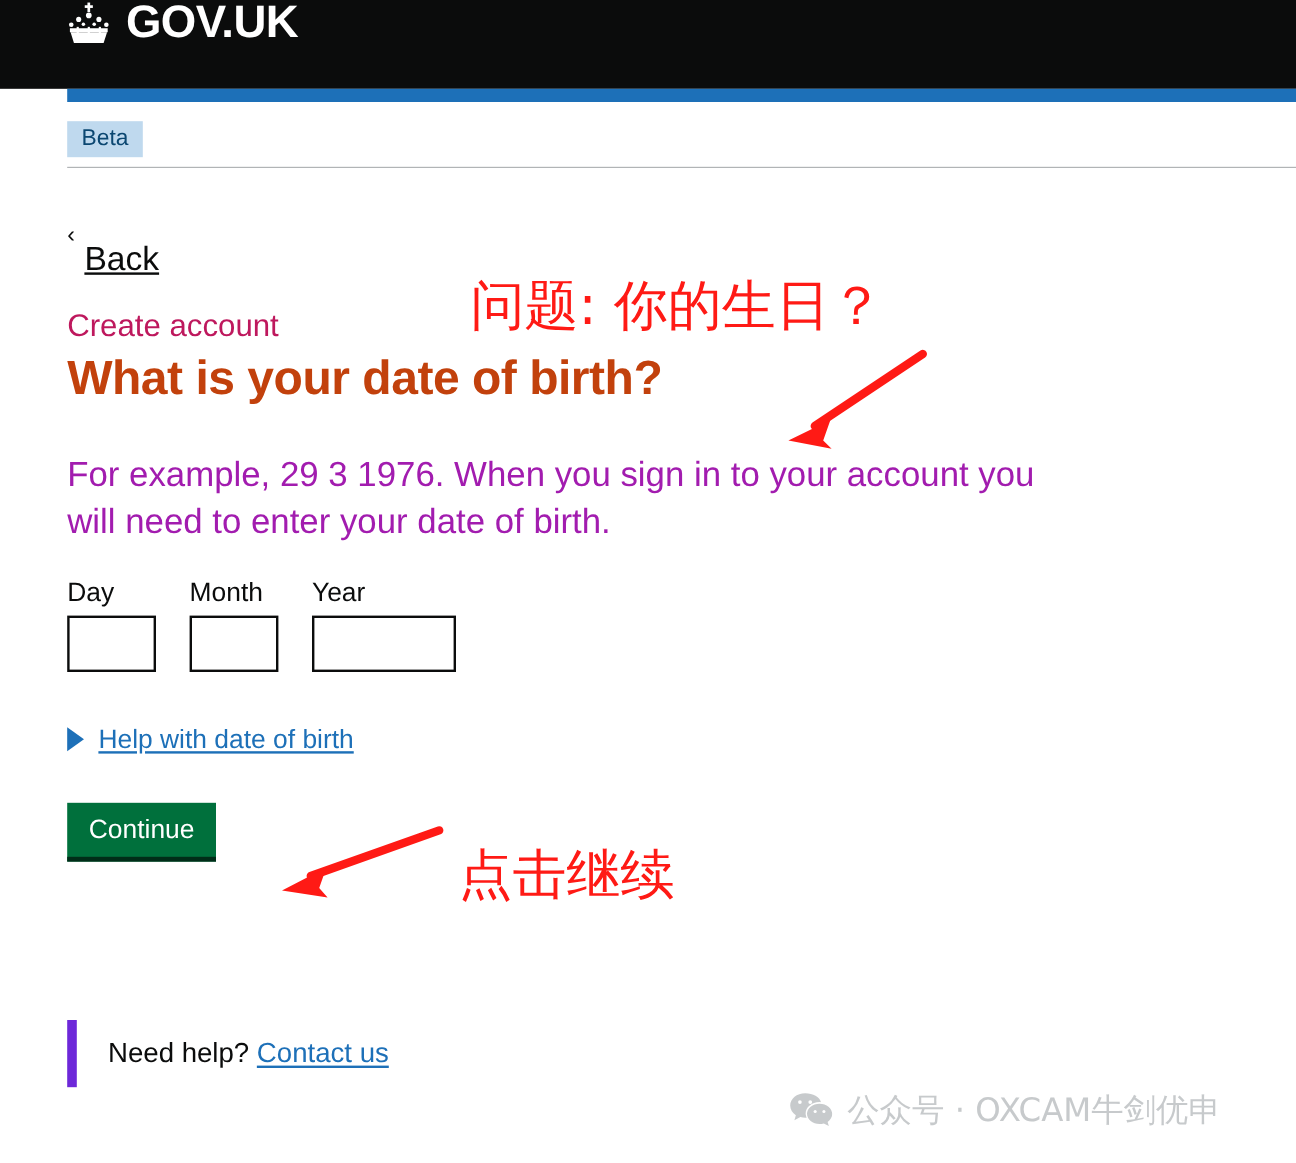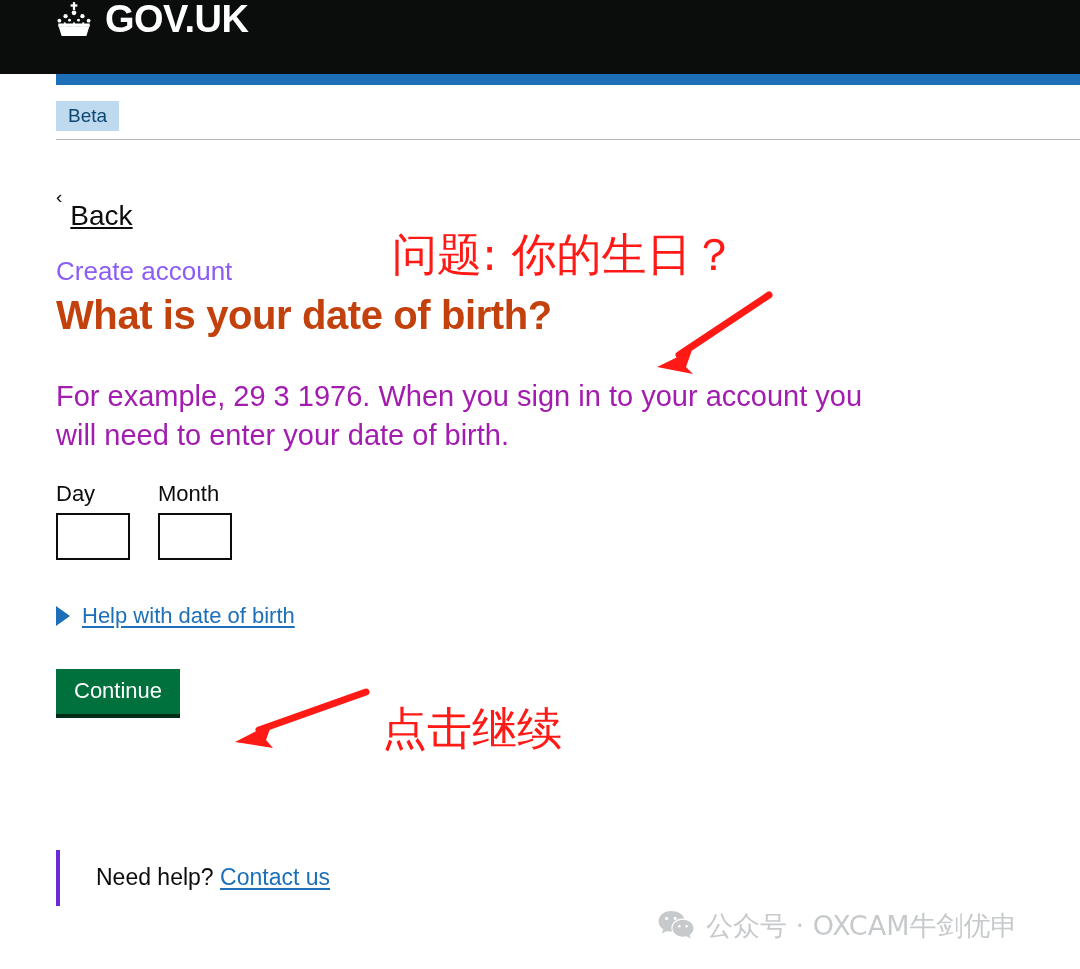--- a/index.html
+++ b/index.html
@@ -101,21 +101,21 @@
   }
 
   
   .main-content {
     position: absolute;
     left: 56px; top: 256px;
     width: 830px;
   }
   .caption {
     font-size: 26px;
-    color: #8b5cf6;
+    color: #be185d;
     line-height: 1.2;
     margin: 0;
   }
   .page-heading {
     font-size: 40px;
     font-weight: bold;
     color: #c2410c;
     line-height: 1.12;
     letter-spacing: -0.4px;
     margin: 6px 0 0 0;
@@ -191,22 +191,22 @@
     cursor: pointer;
     border-radius: 0;
     display: block;
   }
 
   
   .inset-text {
     position: absolute;
     left: 56px; top: 850px;
     width: 480px;
-    border-left: 4px solid #6d28d9;
-    padding: 14px 0 14px 36px;
+    border-left: 8px solid #6d28d9;
+    padding: 14px 0 14px 26px;
   }
   .inset-line {
     font-size: 23px;
     color: #0b0c0c;
     line-height: 1.2;
     white-space: nowrap;
   }
   .inset-link {
     color: #1d70b8;
     text-decoration: underline;
@@ -304,20 +304,24 @@
 
   <div class="date-group">
     <div class="date-item">
       <label class="date-label">Day</label>
       <input class="date-input w-short" type="text" value="" style="">
     </div>
     <div class="date-item">
       <label class="date-label">Month</label>
       <input class="date-input w-short" type="text" value="" style="">
     </div>
+    <div class="date-item">
+      <label class="date-label">Year</label>
+      <input class="date-input w-long" type="text" value="" style="">
+    </div>
   </div>
 
   <div class="details">
     <span class="details-arrow"></span>
     <span class="details-summary-text">Help with date of birth</span>
   </div>
 
   <button class="continue-btn">Continue</button>
 </div>
 

